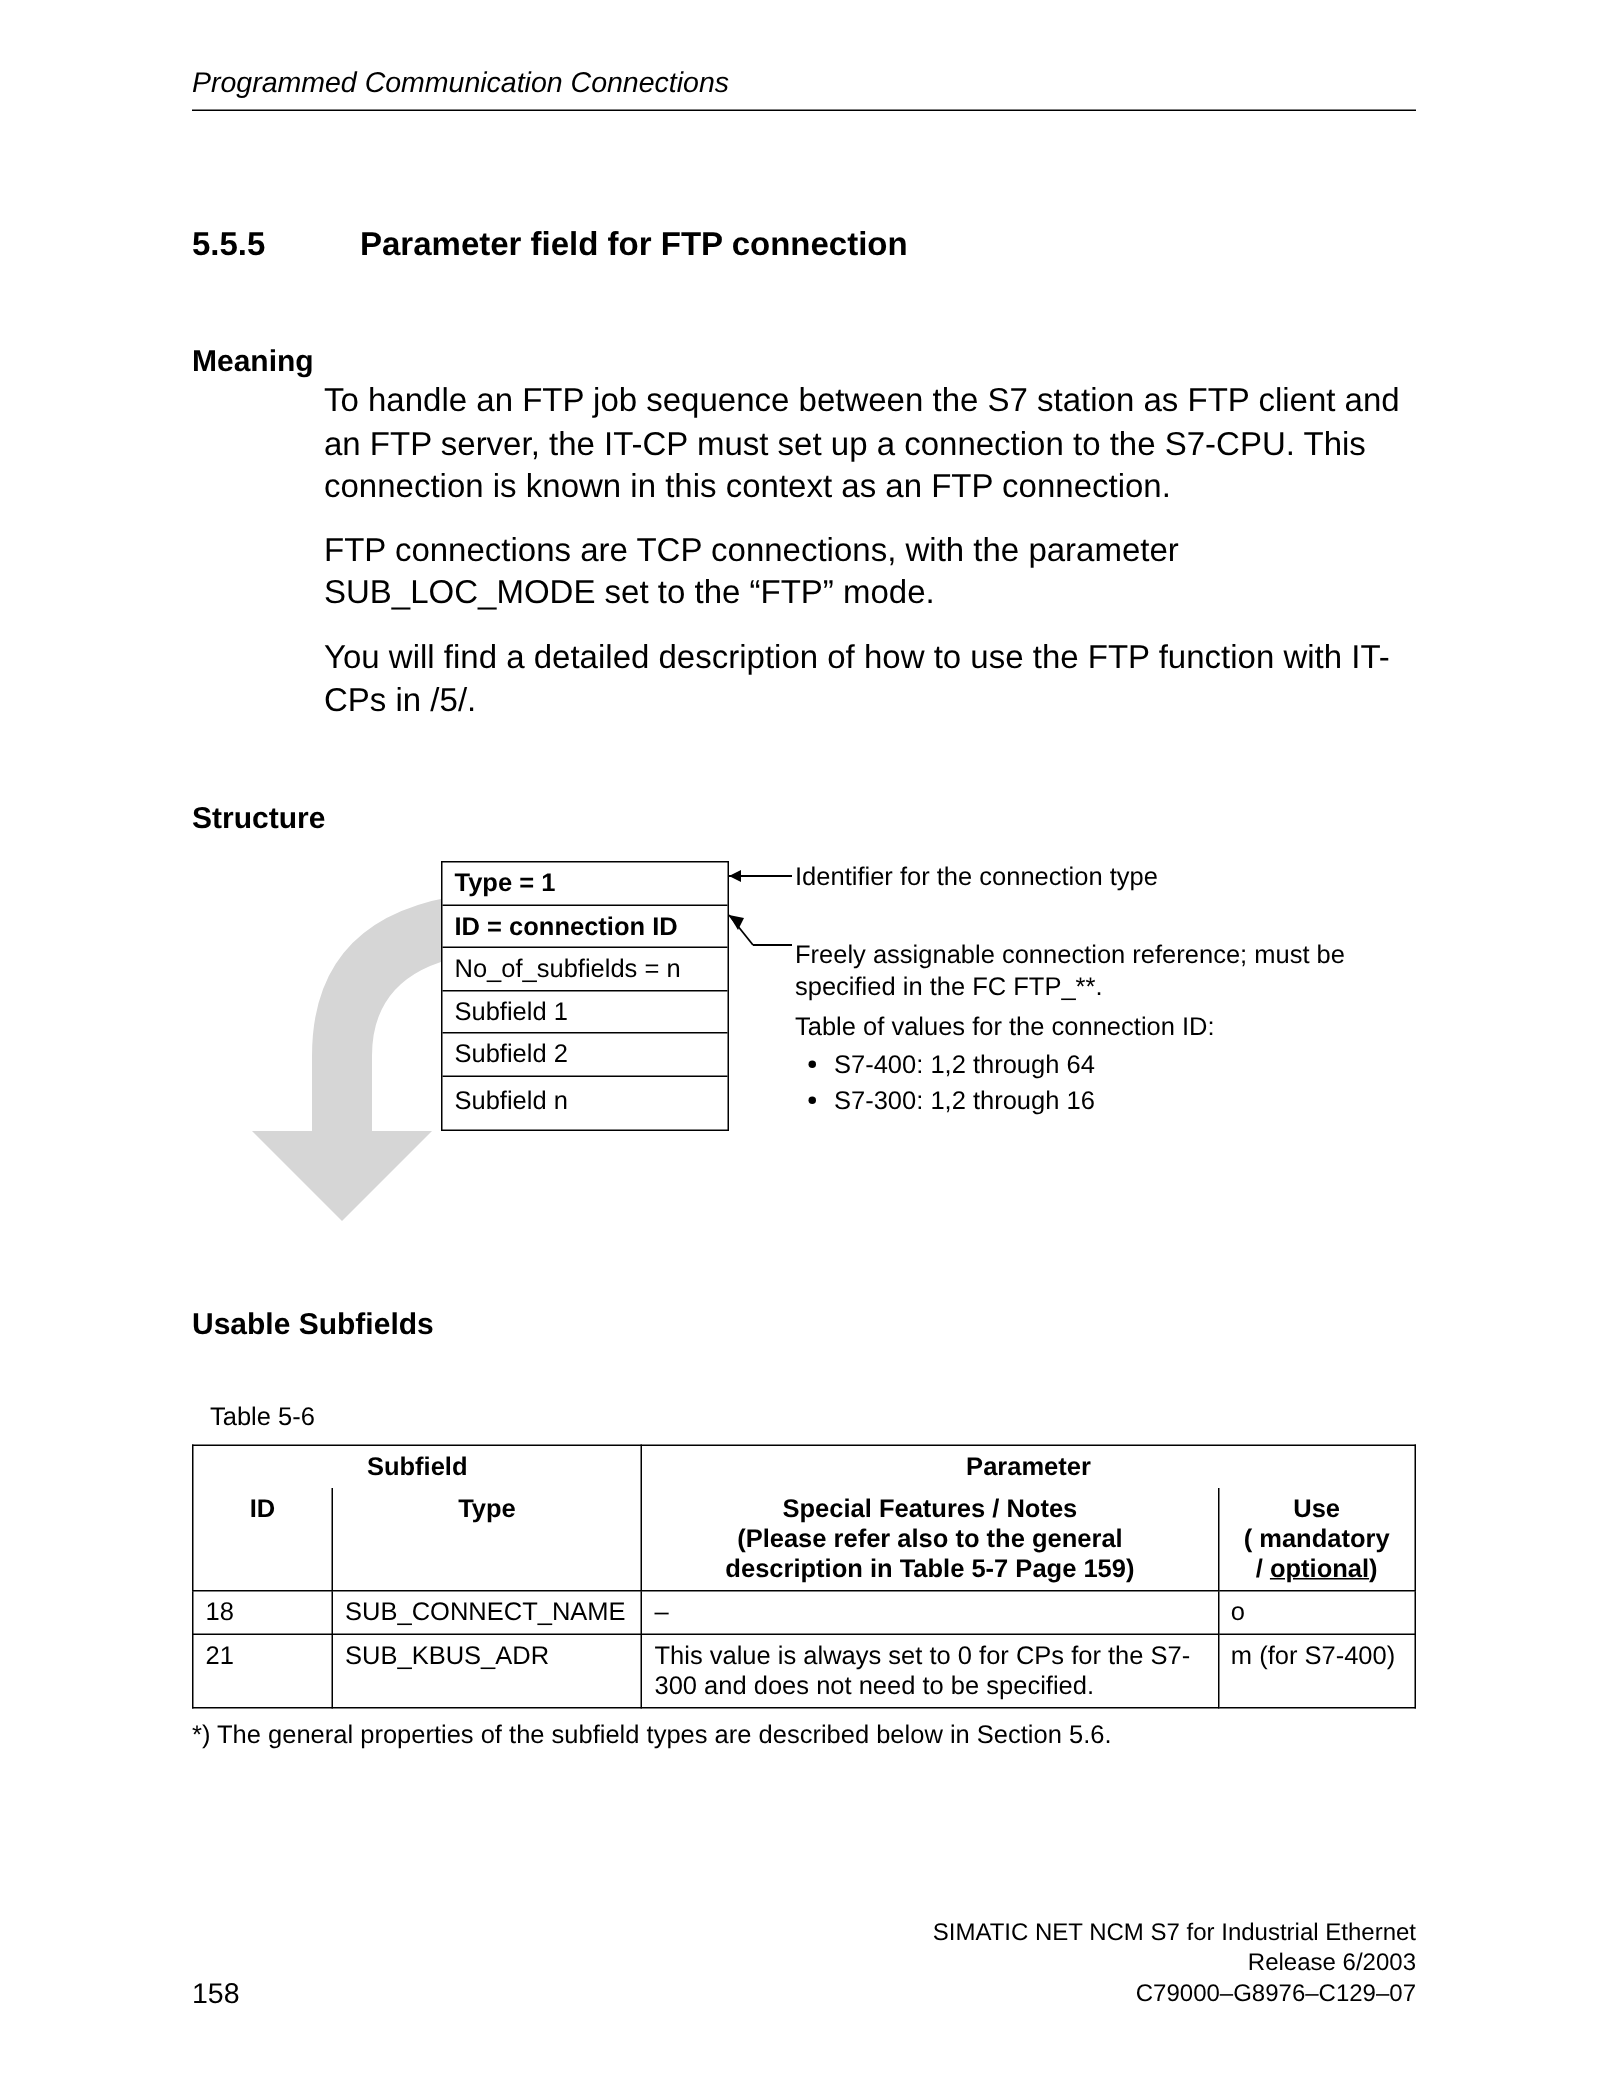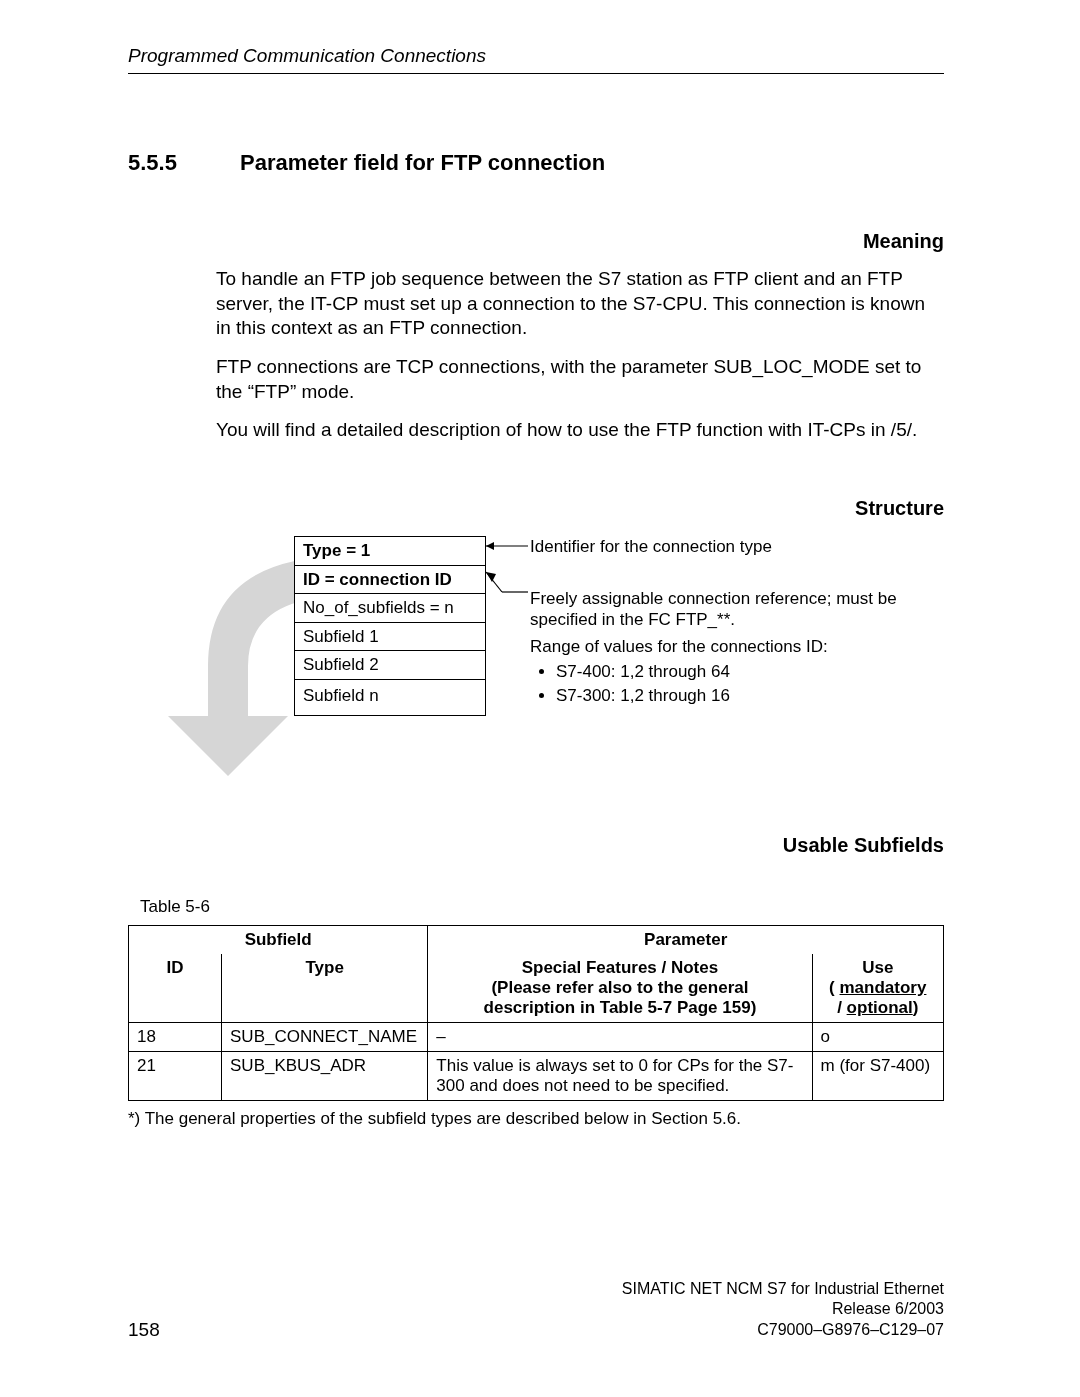--- a/index.html
+++ b/index.html
@@ -40,26 +40,24 @@
   }
   .sec-title {
     font-weight: bold;
     font-size: 22px;
     text-align: center;
   }
   .sub-heading {
     font-weight: bold;
     font-size: 20px;
     margin-top: 54px;
-    text-align: right;
   }
   .body-block {
     margin-left: 88px;
-    margin-top: 14px;
-    font-size: 19px;
+    font-size: 22px;
     line-height: 1.3;
     width: 720px;
   }
   .body-block p { margin: 0 0 14px 0; }
 
   
   .structure-area {
     position: relative;
     margin-top: 16px;
     height: 230px;
@@ -219,21 +217,21 @@
       <polygon points="2,12 10,8 10,16" fill="#000"></polygon>
 
       <line x1="44" y1="58" x2="18" y2="58" stroke="#000" stroke-width="1.2"></line>
       <line x1="18" y1="58" x2="2" y2="38" stroke="#000" stroke-width="1.2"></line>
       <polygon points="2,38 12,40 8,48" fill="#000"></polygon>
     </svg>
 
     <div class="annot annot1">Identifier for the connection type</div>
     <div class="annot annot2">Freely assignable connection reference; must be specified in the FC FTP_**.</div>
     <div class="annot annot3">
-      <span>Range of values for the connections ID:</span>
+      <span>Table of values for the connection ID:</span>
       <ul>
         <li>S7-400: 1,2 through 64</li>
         <li>S7-300: 1,2 through 16</li>
       </ul>
     </div>
   </div>
 
   <div class="sub-heading" style="margin-top:68px">Usable Subfields</div>
 
   <div class="tbl-caption">Table 5-6</div>
@@ -253,21 +251,21 @@
       <tr class="subhead">
         <th>ID</th>
         <th>Type</th>
         <th>
           <span>Special Features / Notes</span><br>
           <span>(Please refer also to the general</span><br>
           <span>description in Table 5-7 Page 159)</span>
         </th>
         <th>
           <span>Use</span><br>
-          <span>( </span><span style="text-decoration:underline">mandatory</span><br>
+          <span>( </span><span style="">mandatory</span><br>
           <span>/ </span><span style="text-decoration:underline">optional</span><span>)</span>
         </th>
       </tr>
     </thead>
     <tbody>
       <tr>
         <td>18</td>
         <td>SUB_CONNECT_NAME</td>
         <td>–</td>
         <td>o</td>

